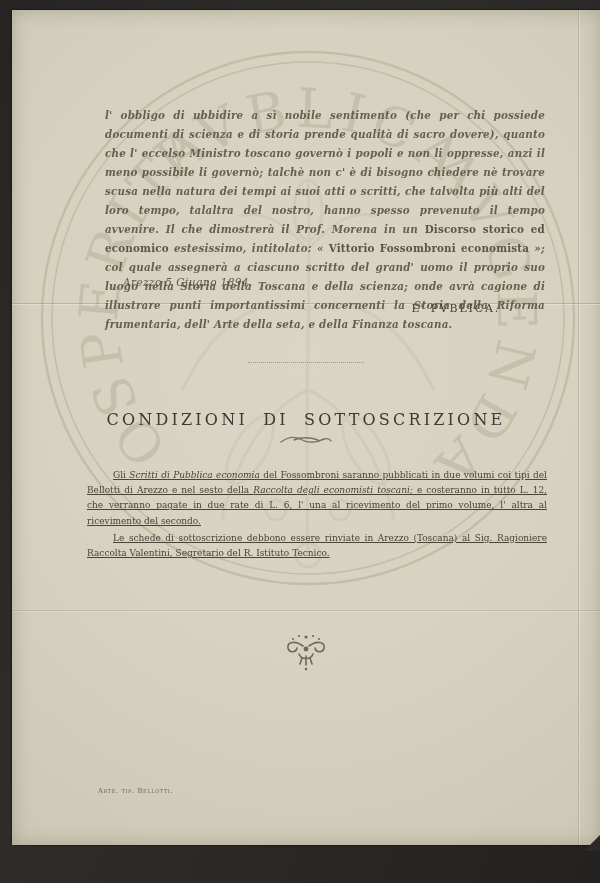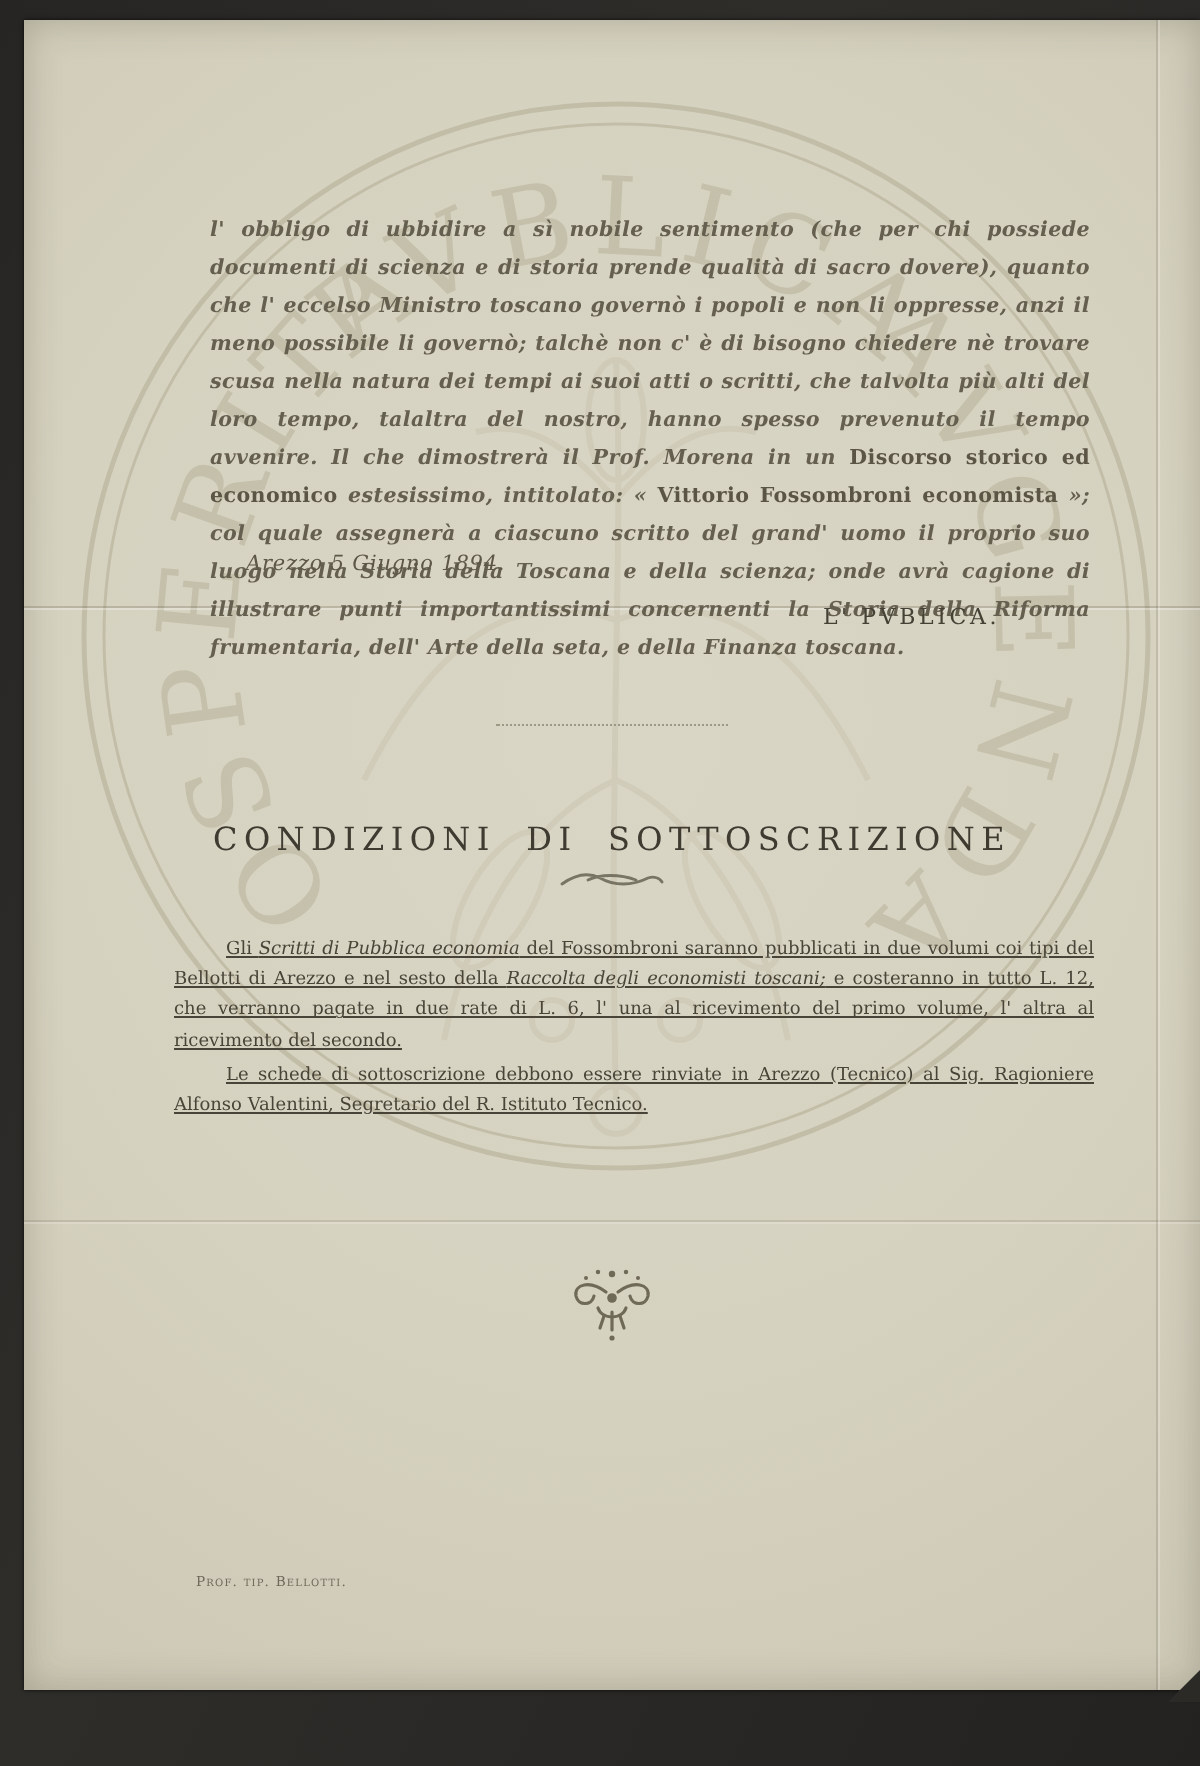--- a/index.html
+++ b/index.html
@@ -121,37 +121,37 @@
 
   <div class="heading">CONDIZIONI DI SOTTOSCRIZIONE</div>
 
   <svg class="swash" width="52" height="12" viewBox="0 0 52 12">
     <path d="M1 8 C 8 3 14 2 20 5 C 27 9 36 9 44 5 C 47 4 50 5 51 7
              M14 6 C 20 3 30 3 38 6" stroke="#5a5546" stroke-width="1.4" fill="none" stroke-linecap="round"></path>
   </svg>
 
   <div class="conditions">
     <p><span class="seg-r">Gli </span><span class="seg-i">Scritti di Pubblica economia</span><span class="seg-r"> del Fossombroni saranno pubblicati in due volumi coi tipi del Bellotti di Arezzo e nel sesto della </span><span class="seg-i">Raccolta degli economisti toscani;</span><span class="seg-r"> e costeranno in tutto L. 12, che verranno pagate in due rate di L. 6, l' una al ricevimento del primo volume, l' altra al ricevimento del secondo.</span></p>
-    <p><span class="seg-r">Le schede di sottoscrizione debbono essere rinviate in Arezzo (Tecnico) al Sig. Ragioniere Alfonso Valentini, Segretario del R. Istituto Tecnico.</span></p>
+    <p><span class="seg-r">Le schede di sottoscrizione debbono essere rinviate in Arezzo (Toscana) al Sig. Ragioniere Raccolta Valentini, Segretario del R. Istituto Tecnico.</span></p>
   </div>
 
   <svg class="fleuron" width="46" height="40" viewBox="0 0 46 40">
     <g stroke="#564f3e" fill="none" stroke-width="1.6" stroke-linecap="round">
       <path d="M20 14 C 12 8 4 10 5 16 C 6 21 13 21 14 16"></path>
       <path d="M26 14 C 34 8 42 10 41 16 C 40 21 33 21 32 16"></path>
       <path d="M16 22 C 18 28 28 28 30 22"></path>
       <path d="M23 24 L 23 33 M19 26 L 17 32 M27 26 L 29 32"></path>
     </g>
     <g fill="#564f3e">
       <circle cx="23" cy="17" r="2.4"></circle>
       <circle cx="23" cy="5" r="1.6"></circle>
       <circle cx="16" cy="4" r="1.1"></circle>
         <circle cx="30" cy="4" r="1.1"></circle>
       <circle cx="10" cy="7" r="1"></circle>
         <circle cx="36" cy="7" r="1"></circle>
       <circle cx="23" cy="37" r="1.3"></circle>
     </g>
   </svg>
 
-  <div class="footer-note">Prof. tip. Bellotti.</div>
+  <div class="footer-note">Arte. tip. Bellotti.</div>
 
   <div class="dogear"></div>
 </div>
 
 </body></html>

